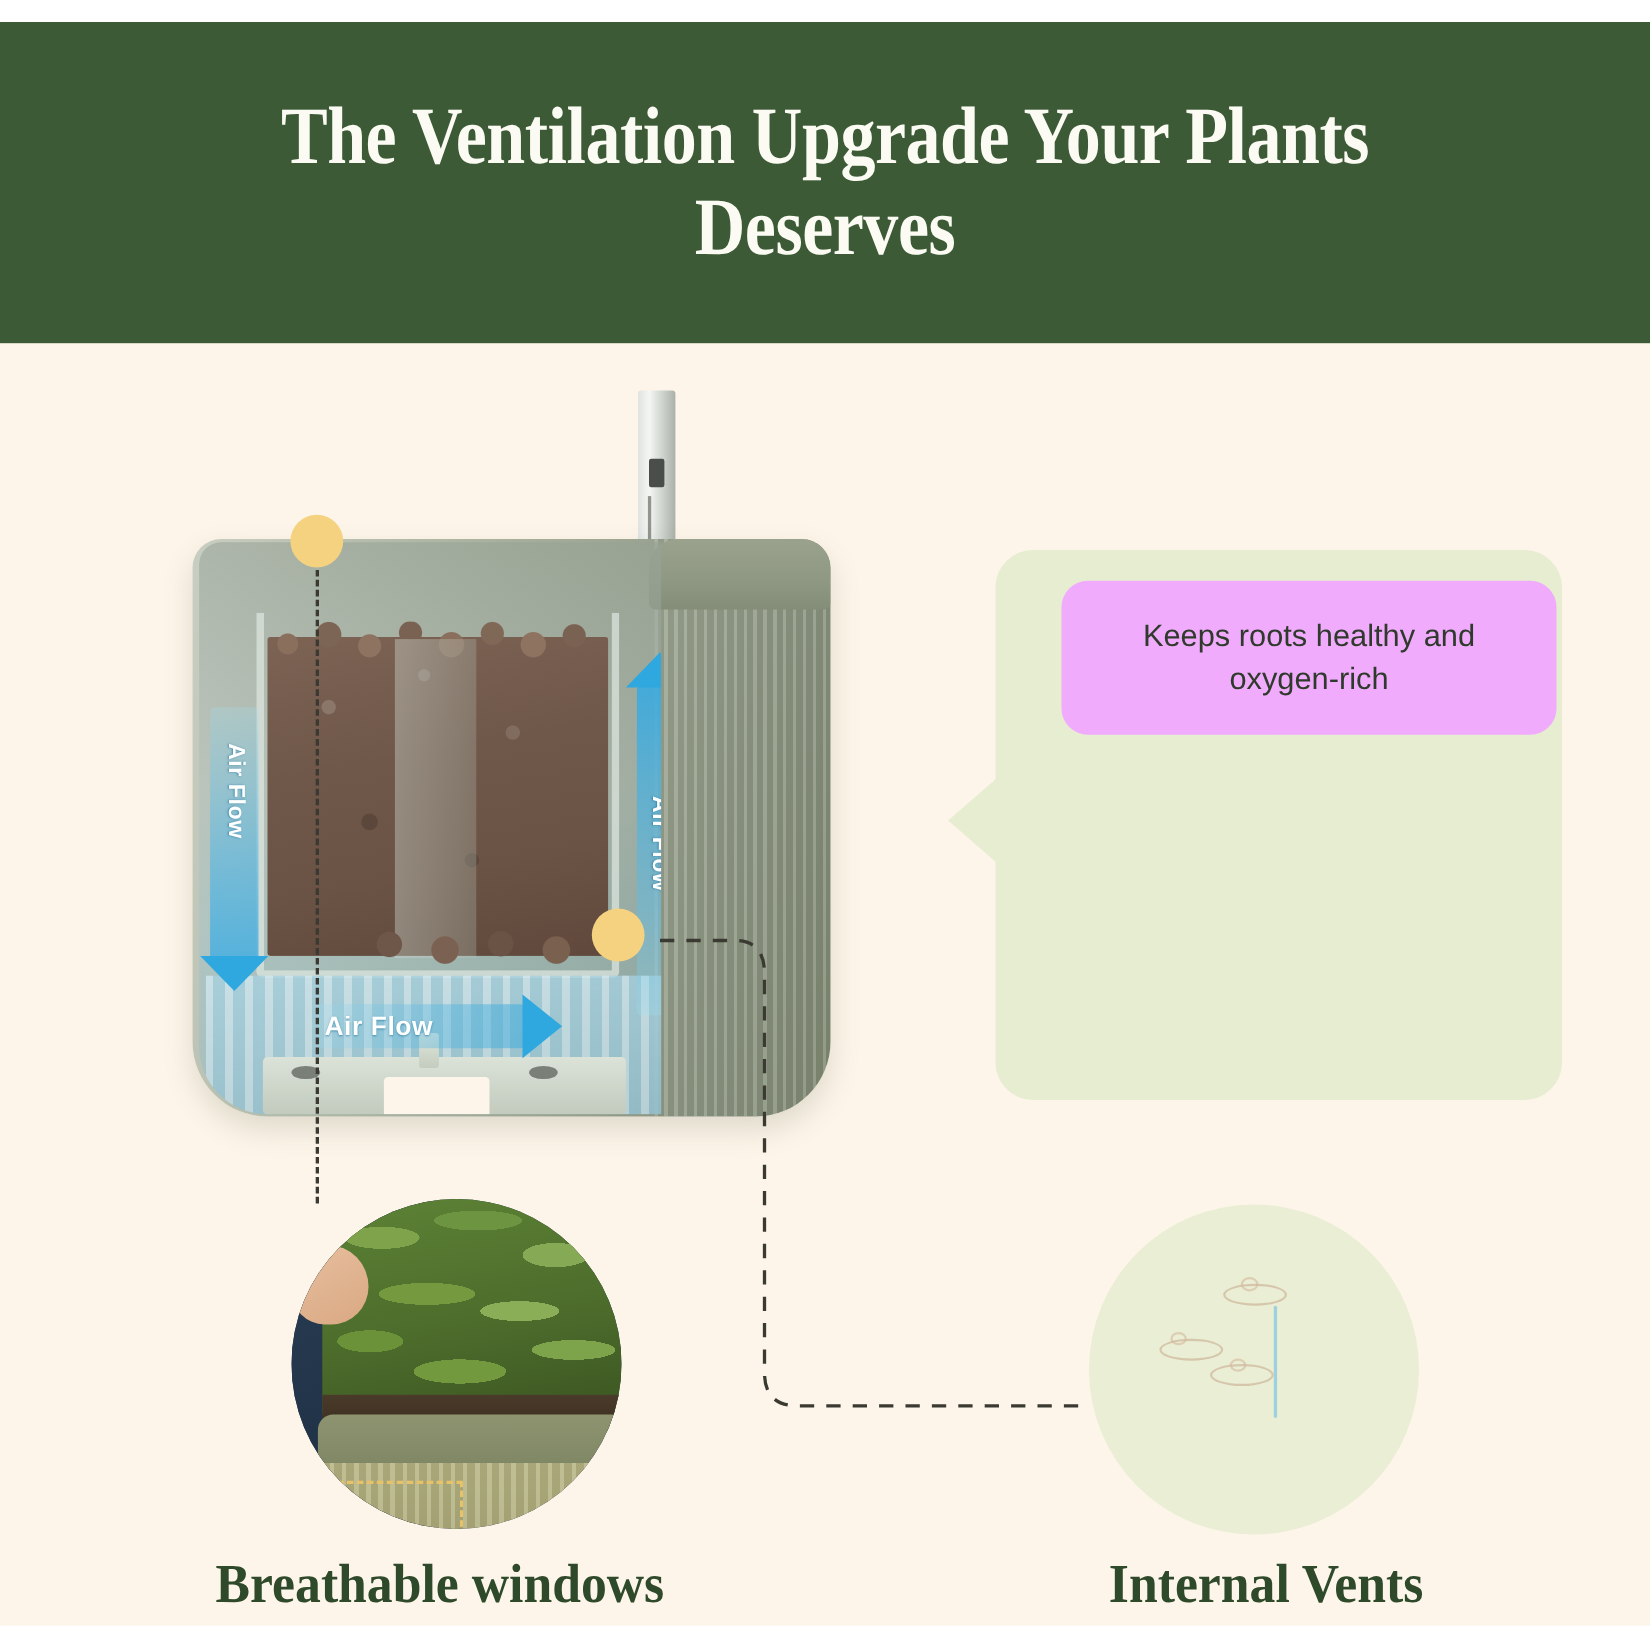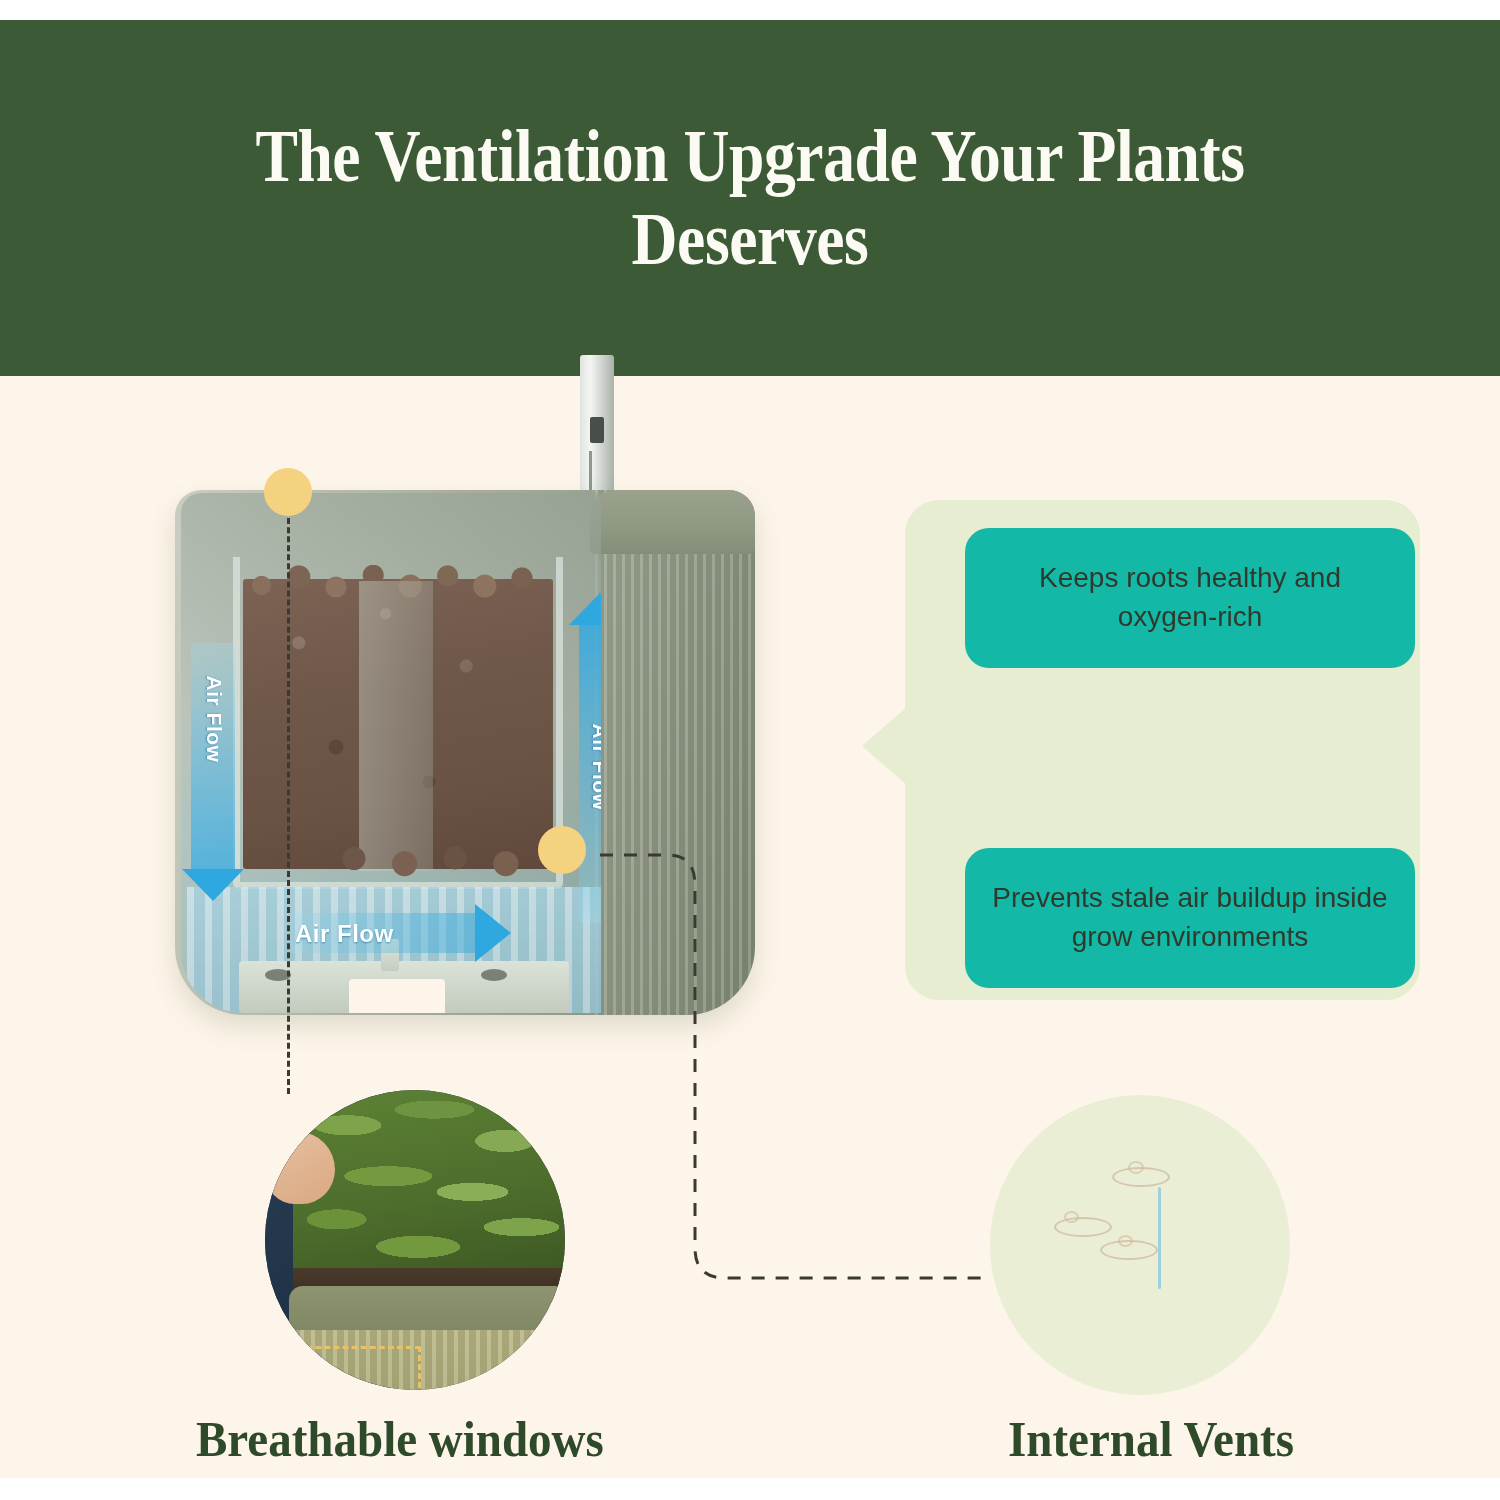--- a/index.html
+++ b/index.html
@@ -25,21 +25,21 @@
     position: absolute;
     left: 0; top: 20px;
     width: 1500px; height: 1458px;
     background: #FDF5E9;
   }
 
   
   .header-band {
     position: absolute;
     left: 0; top: 20px;
-    width: 1500px; height: 356px;
+    width: 1500px; height: 292px;
     background: #3B5A35;
     display: flex;
     align-items: center;
     justify-content: center;
   }
   .header-title {
     width: 1200px;
     text-align: center;
     color: #FBFBF3;
     font-family: "Liberation Serif", "DejaVu Serif", serif;
@@ -328,21 +328,21 @@
     left: 862px; top: 706px;
     width: 0; height: 0;
     border-top: 40px solid transparent;
     border-bottom: 40px solid transparent;
     border-right: 46px solid #E7EDD1;
   }
   .callout-card {
     position: absolute;
     left: 965px;
     width: 450px;
-    background: #14b8a6;
+    background: #f0abfc;
     border-radius: 24px;
     display: flex;
     align-items: center;
     justify-content: center;
     text-align: center;
     color: #2F3A2C;
     font-size: 28px;
     line-height: 1.38;
     padding: 0 26px;
   }
@@ -523,23 +523,20 @@
   <div class="dash-v-left"></div>
   <div class="dot dot-top"></div>
   <div class="dot dot-bottom"></div>
 
   <div class="callout-outer"></div>
   <div class="callout-tail"></div>
 
   <div class="callout-card card-1">
     <span>Keeps roots healthy and oxygen-rich</span>
   </div>
-  <div class="callout-card card-3">
-    <span>Prevents stale air buildup inside grow environments</span>
-  </div>
 
   <div class="photo-circle">
     <div class="photo-jeans"></div>
     <div class="photo-foliage"></div>
     <div class="photo-soil"></div>
     <div class="photo-pot-top"></div>
     <div class="photo-pot-body"></div>
     <div class="photo-hand"></div>
     <div class="photo-highlight"></div>
   </div>

